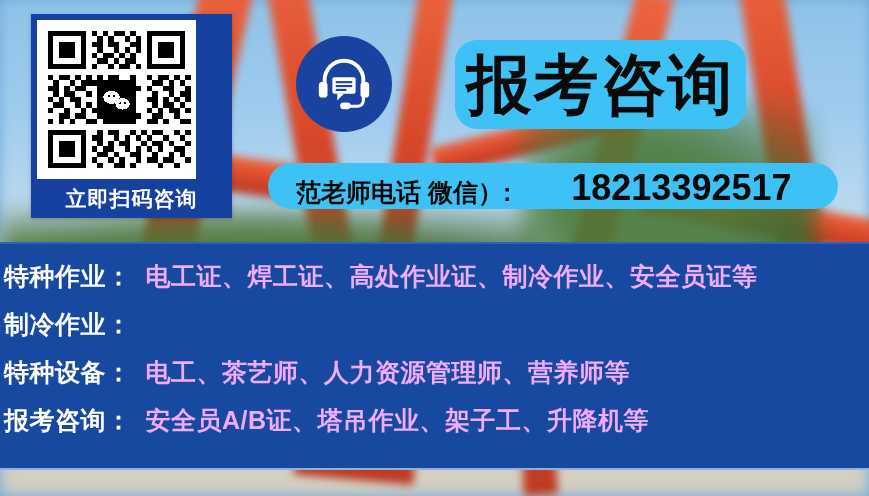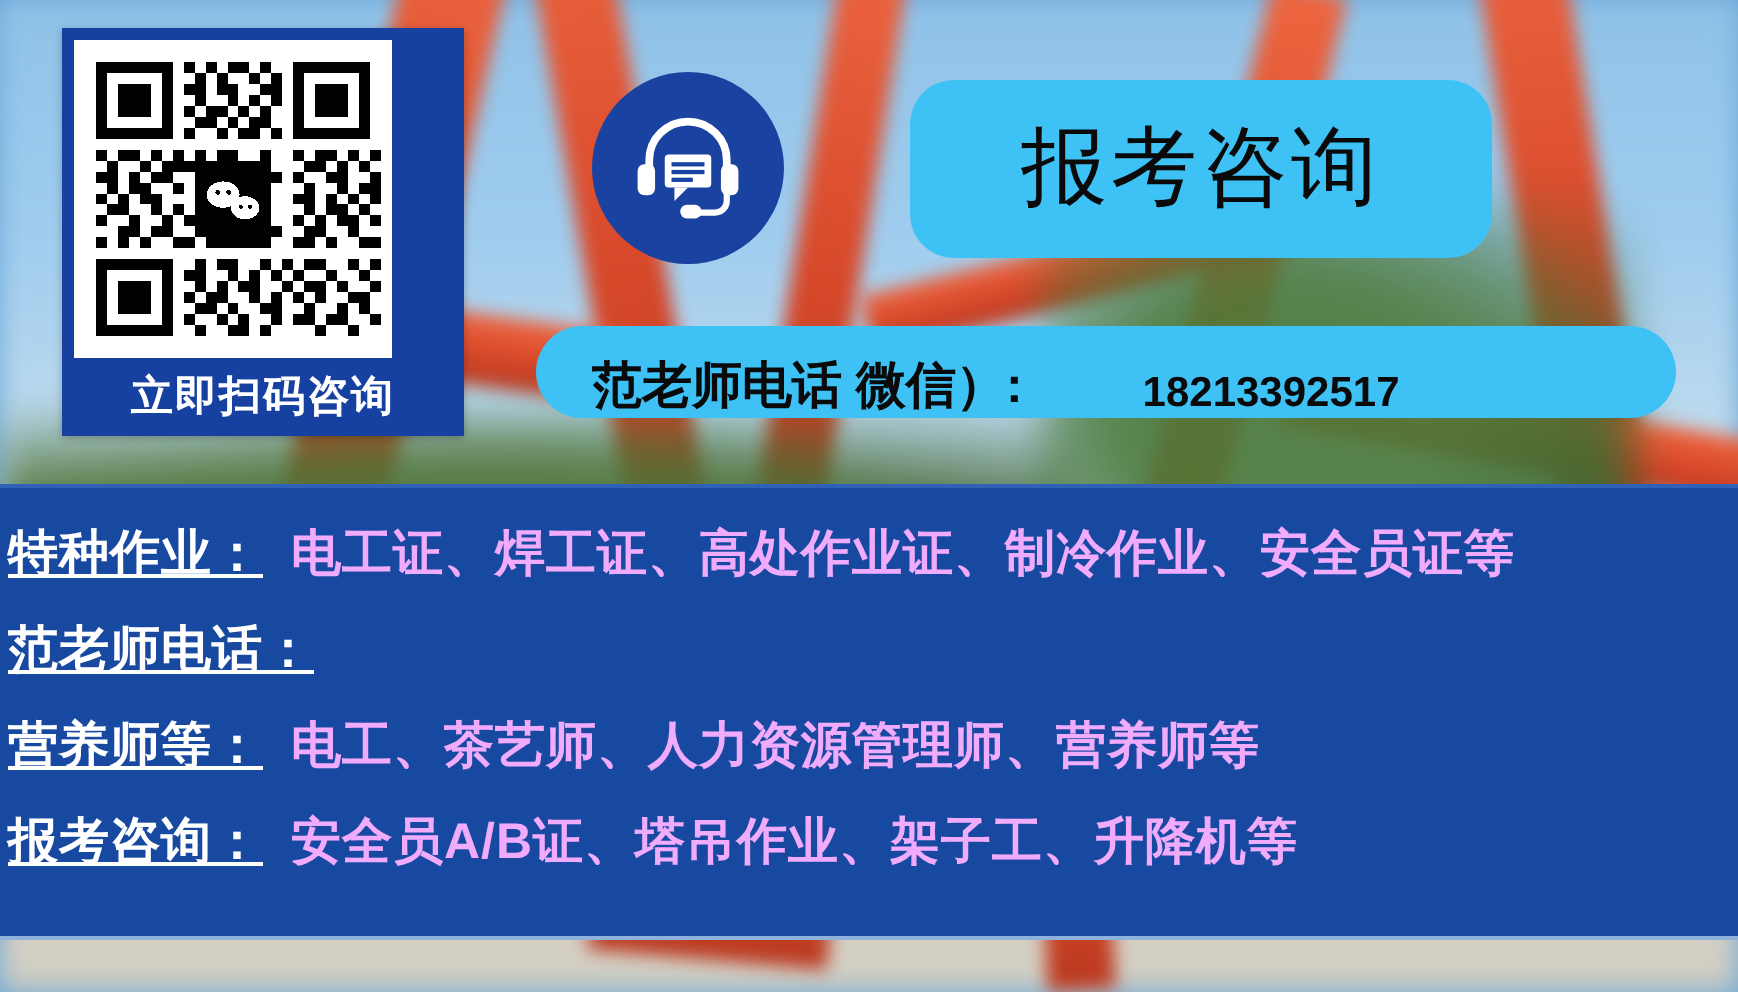--- a/index.html
+++ b/index.html
@@ -112,22 +112,22 @@
     left:455px; top:40px;
     width:291px; height:89px;
     background:#3ec2f5;
     border-radius:22px;
     display:flex;
     align-items:center;
     justify-content:center;
   }
   .title-badge span {
     color:#0a0a0a;
-    font-size:43px;
-    font-weight:normal;
+    font-size:65px;
+    font-weight:bold;
     letter-spacing:2px;
     line-height:1;
     font-family:"Liberation Sans","DejaVu Sans",sans-serif;
   }
 
   
   .phone-pill {
     position:absolute;
     left:268px; top:163px;
     width:570px; height:46px;
@@ -140,21 +140,21 @@
   .phone-label {
     color:#0a0a0a;
     font-size:25px;
     font-weight:bold;
     letter-spacing:0px;
     font-family:"Liberation Sans","DejaVu Sans",sans-serif;
     white-space:nowrap;
   }
   .phone-number {
     color:#0a0a0a;
-    font-size:21px;
+    font-size:36px;
     font-weight:bold;
     margin-left:60px;
     letter-spacing:0px;
     font-family:"Liberation Sans","DejaVu Sans",sans-serif;
     white-space:nowrap;
   }
 
   
   .info-panel {
     position:absolute;
@@ -171,21 +171,20 @@
     height:48px;
     white-space:nowrap;
   }
   .info-label {
     color:#ffffff;
     font-size:25px;
     font-weight:bold;
     font-family:"Liberation Sans","DejaVu Sans",sans-serif;
     letter-spacing:0.5px;
     flex:0 0 auto;
-    text-decoration:underline;
   }
   .info-value {
     color:#f0abfc;
     font-size:25px;
     font-weight:bold;
     font-family:"Liberation Sans","DejaVu Sans",sans-serif;
     letter-spacing:0.5px;
     margin-left:14px;
     flex:0 0 auto;
   }
@@ -420,24 +419,24 @@
     <span class="phone-label">范老师电话 微信）:</span>
     <span class="phone-number">18213392517</span>
   </div>
 
   <div class="info-panel">
     <div class="info-row">
       <span class="info-label">特种作业：</span>
       <span class="info-value">电工证、焊工证、高处作业证、制冷作业、安全员证等</span>
     </div>
     <div class="info-row">
-      <span class="info-label">范老师电话：</span>
+      <span class="info-label">制冷作业：</span>
     </div>
     <div class="info-row">
-      <span class="info-label">营养师等：</span>
+      <span class="info-label">特种设备：</span>
       <span class="info-value">电工、茶艺师、人力资源管理师、营养师等</span>
     </div>
     <div class="info-row">
       <span class="info-label">报考咨询：</span>
       <span class="info-value">安全员A/B证、塔吊作业、架子工、升降机等</span>
     </div>
   </div>
 
 </div>
 

